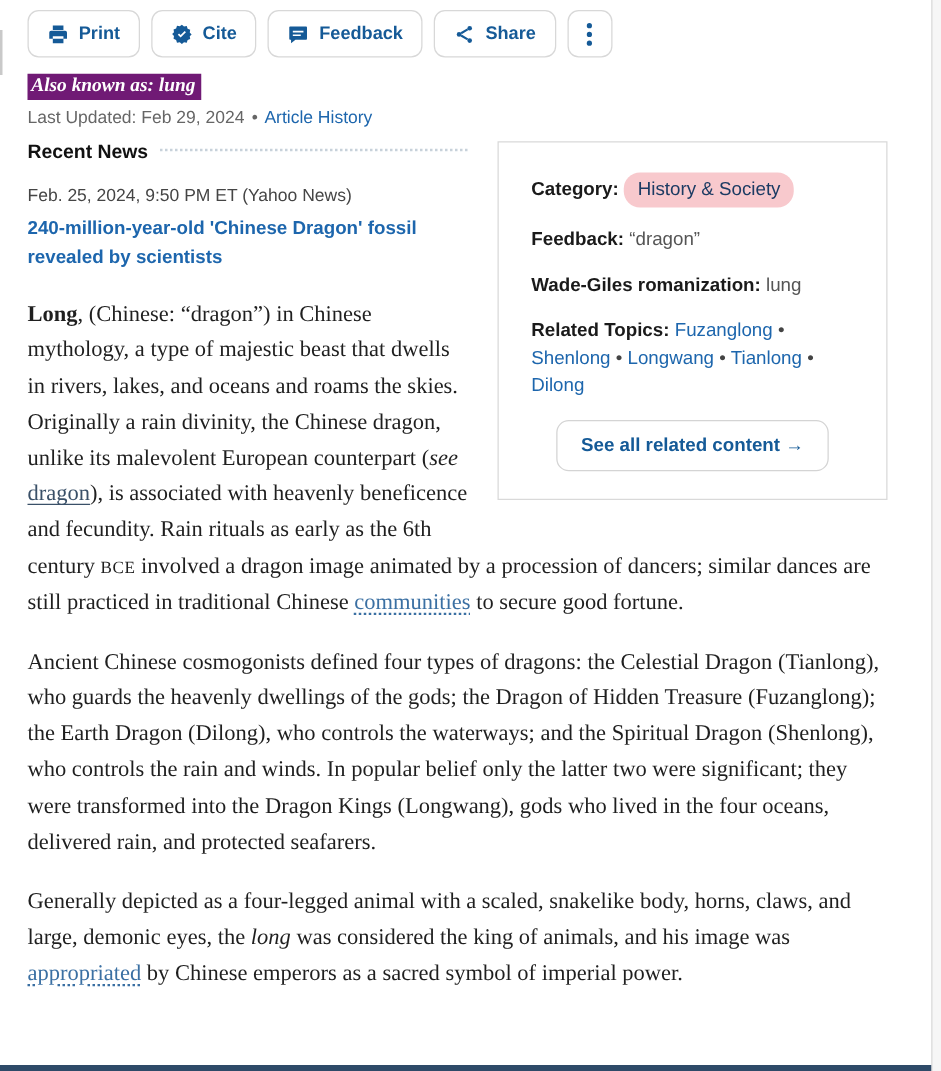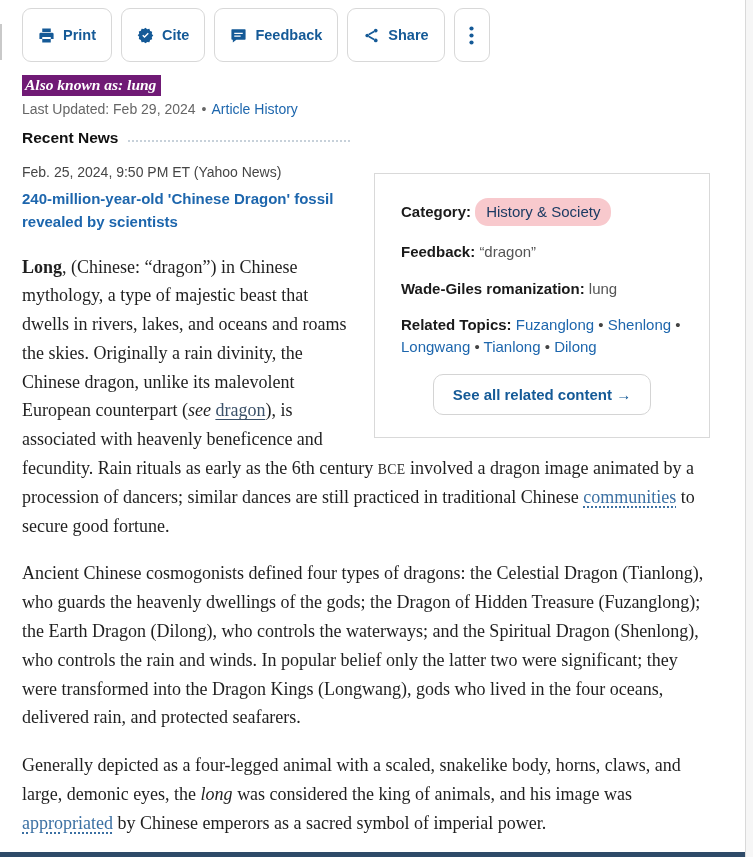--- a/index.html
+++ b/index.html
@@ -8,54 +8,54 @@
 
   .scroll-strip { position:absolute; top:0; right:0; width:8px; height:857px;
                   background:#f6f6f6; border-left:1px solid #d9d9d9; }
   .edge-fragment { position:absolute; top:24px; left:0; width:2px; height:36px; background:#c9c9c9; }
   .bottom-bar { position:absolute; bottom:0; left:0; width:745px; height:5px; background:#2e4a68; }
 
   .page { width:710px; padding:8px 0 0 22px; }
 
   
   .toolbar { display:flex; gap:9px; align-items:center; }
-  .tb-btn { display:inline-flex; align-items:center; gap:8px; height:54px; padding:0 15px;
+  .tb-btn { display:inline-flex; align-items:center; gap:8px; height:38px; padding:0 15px;
             border:1px solid #d8d8d8; border-radius:9px; background:#fff; color:#155a97;
             font-size:14.5px; font-weight:600; cursor:pointer; }
   .tb-btn svg { display:block; }
   .tb-kebab { width:36px; justify-content:center; padding:0; }
 
   
   .aka { display:inline-block; margin-top:13px; background:#701a75; color:#fff;
          font-family:"Liberation Serif", serif; font-style:italic; font-weight:700;
          font-size:15.5px; padding:1px 5px 2px 3px; }
   .byline { margin-top:7px; font-size:14px; color:#666; }
   .byline-link { color:#2c6398; text-decoration:underline dotted; text-underline-offset:3px; cursor:pointer; }
   .updated { margin-top:5px; font-size:14px; color:#666; }
   .updated .sep { color:#666; margin:0 2px; }
   .plain-link { color:#1d66ad; text-decoration:none; cursor:pointer; }
 
   
   .article { margin-top:12px; }
-  .infobox { float:right; width:336px; margin-left:22px; margin-bottom:14px;
+  .infobox { float:right; width:312px; margin-left:22px; margin-bottom:14px;
              border:1px solid #d9d9d9; background:#fff; padding:24px 26px 22px 26px;
-             font-size:15px; color:#333;margin-top:44px; }
+             font-size:15px; color:#333; }
   .info-row { margin-bottom:15px; line-height:1.45; }
   .info-label { font-weight:700; color:#1a1a1a; }
   .info-value { color:#555; }
   .pill { display:inline-block; background:#f8c9cd; color:#1c3b63; border-radius:13px;
           padding:3px 11px; font-size:15px; cursor:pointer; }
   .topic-link { color:#1d66ad; cursor:pointer; }
   .topic-sep { color:#444; }
   .see-all-wrap { text-align:center; margin-top:16px; }
   .see-all { display:inline-block; border:1px solid #d4d4d4; border-radius:10px; background:#fff;
              padding:11px 19px; color:#155a97; font-size:15px; font-weight:600; cursor:pointer; }
 
   
-  .news-head { display:flex; align-items:flex-end; margin-top:10px; }
+  .news-head { display:flex; align-items:center; margin-top:10px; }
   .news-title { font-size:15.5px; font-weight:700; color:#111; padding-bottom:2px; }
   .dotted-fill { flex:1; border-bottom:2px dotted #c7d1da; margin:0 2px 7px 10px; }
   .news-date { margin-top:15px; font-size:14px; color:#454545; }
   .news-link { margin-top:7px; font-size:15px; font-weight:600; color:#1d66ad;
                line-height:1.55; cursor:pointer; max-width:400px; }
 
   
   .para { font-family:"Liberation Serif", serif; font-size:18px; line-height:1.6;
           color:#1f1f1f; margin-top:19px; }
   .seg-bold { font-weight:700; }

